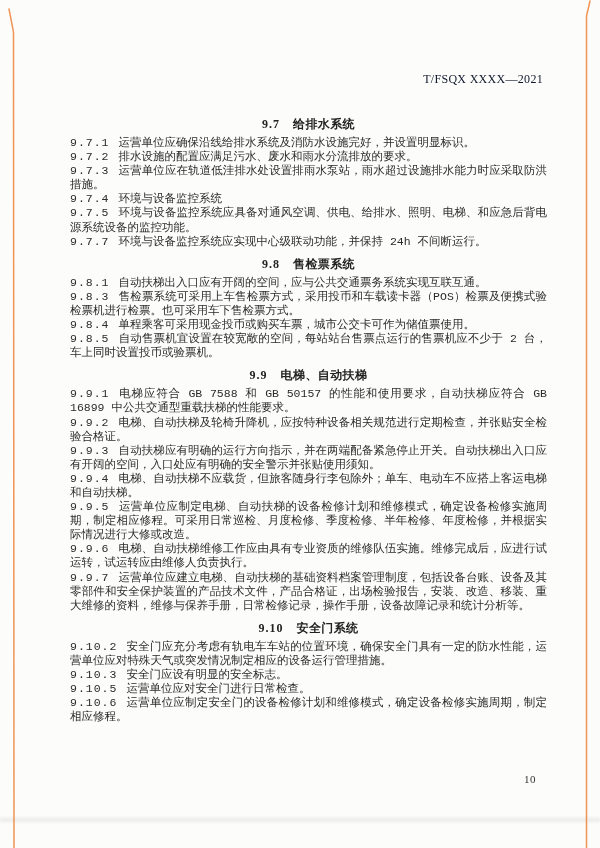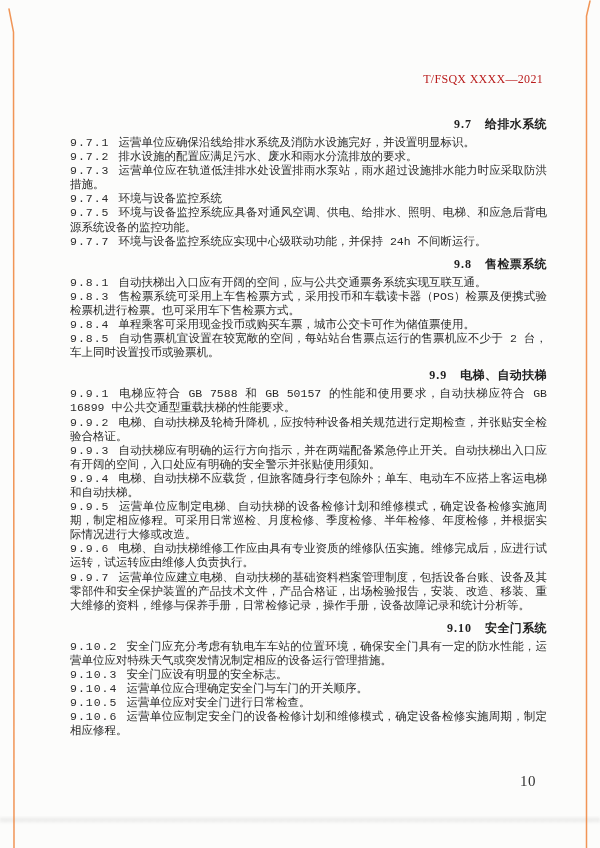--- a/index.html
+++ b/index.html
@@ -3,38 +3,38 @@
 <meta charset="utf-8">
 <style>
   html,body{margin:0;padding:0;background:#ffffff;}
   .page{
     position:relative;width:600px;height:848px;overflow:hidden;
     background:#fcfcfb;color:#2b2b2b;
     font-family:"Liberation Serif","DejaVu Serif",serif;
   }
   .header{
     position:absolute;top:72px;right:57px;
-    font-size:12px;letter-spacing:0.3px;color:#b91c1c;
+    font-size:12px;letter-spacing:0.3px;color:#0f172a;
   }
   .content{
     position:absolute;left:70px;top:117px;width:477px;
     font-size:11.5px;line-height:14.1px;
     text-align:justify;text-justify:inter-ideograph;
   }
   .sec-head{
     font-weight:bold;font-size:12px;line-height:14px;
-    margin:8px 0 5px 0;text-align:right;letter-spacing:0.4px;color:#222;
+    margin:8px 0 5px 0;text-align:center;letter-spacing:0.4px;color:#222;
   }
   .sec-head:first-child{margin-top:0;}
   .sec-head .cnum{margin-right:13px;letter-spacing:1px;}
   .clause{margin:0;font-family:Liberation Mono, monospace;}
   .cnum{letter-spacing:1px;margin-right:9px;white-space:nowrap;}
   .footer{
     position:absolute;top:773px;right:64px;
-    font-size:15px;letter-spacing:0.5px;color:#333;
+    font-size:11px;letter-spacing:0.5px;color:#333;
   }
   .edges{position:absolute;left:0;top:0;pointer-events:none;}
   .scan-shadow{
     position:absolute;left:0;top:817px;width:600px;height:6px;
     background:linear-gradient(to bottom,
       rgba(110,110,110,0.05),rgba(110,110,110,0.11),rgba(110,110,110,0.04));
     filter:blur(1px);
   }
 </style>
 </head>
@@ -63,21 +63,20 @@
       <p class="clause"><span class="cnum">9.9.1</span><span>电梯应符合 GB 7588 和 GB 50157 的性能和使用要求，自动扶梯应符合 GB 16899 中公共交通型重载扶梯的性能要求。</span></p>
       <p class="clause"><span class="cnum">9.9.2</span><span>电梯、自动扶梯及轮椅升降机，应按特种设备相关规范进行定期检查，并张贴安全检验合格证。</span></p>
       <p class="clause"><span class="cnum">9.9.3</span><span>自动扶梯应有明确的运行方向指示，并在两端配备紧急停止开关。自动扶梯出入口应有开阔的空间，入口处应有明确的安全警示并张贴使用须知。</span></p>
       <p class="clause"><span class="cnum">9.9.4</span><span>电梯、自动扶梯不应载货，但旅客随身行李包除外；单车、电动车不应搭上客运电梯和自动扶梯。</span></p>
       <p class="clause"><span class="cnum">9.9.5</span><span>运营单位应制定电梯、自动扶梯的设备检修计划和维修模式，确定设备检修实施周期，制定相应修程。可采用日常巡检、月度检修、季度检修、半年检修、年度检修，并根据实际情况进行大修或改造。</span></p>
       <p class="clause"><span class="cnum">9.9.6</span><span>电梯、自动扶梯维修工作应由具有专业资质的维修队伍实施。维修完成后，应进行试运转，试运转应由维修人负责执行。</span></p>
       <p class="clause"><span class="cnum">9.9.7</span><span>运营单位应建立电梯、自动扶梯的基础资料档案管理制度，包括设备台账、设备及其零部件和安全保护装置的产品技术文件，产品合格证，出场检验报告，安装、改造、移装、重大维修的资料，维修与保养手册，日常检修记录，操作手册，设备故障记录和统计分析等。</span></p>
       <div class="sec-head"><span class="cnum">9.10</span><span>安全门系统</span></div>
       <p class="clause"><span class="cnum">9.10.2</span><span>安全门应充分考虑有轨电车车站的位置环境，确保安全门具有一定的防水性能，运营单位应对特殊天气或突发情况制定相应的设备运行管理措施。</span></p>
       <p class="clause"><span class="cnum">9.10.3</span><span>安全门应设有明显的安全标志。</span></p>
-      <p class="clause"><span class="cnum">9.10.4</span><span>运营单位应合理确定安全门与车门的开关顺序。</span></p>
       <p class="clause"><span class="cnum">9.10.5</span><span>运营单位应对安全门进行日常检查。</span></p>
       <p class="clause"><span class="cnum">9.10.6</span><span>运营单位应制定安全门的设备检修计划和维修模式，确定设备检修实施周期，制定相应修程。</span></p>
     </main>
 
   <div class="scan-shadow"></div>
 
   <svg class="edges" width="600" height="848" viewBox="0 0 600 848">
     <polyline points="9,9 13.5,32 14,848" fill="none" stroke="#ee7b2d" stroke-width="1.5" stroke-opacity="0.8" stroke-linecap="round"></polyline>
     <polyline points="590,1 586.5,16 586.5,848" fill="none" stroke="#ee7b2d" stroke-width="1.5" stroke-opacity="0.8" stroke-linecap="round"></polyline>
   </svg>

